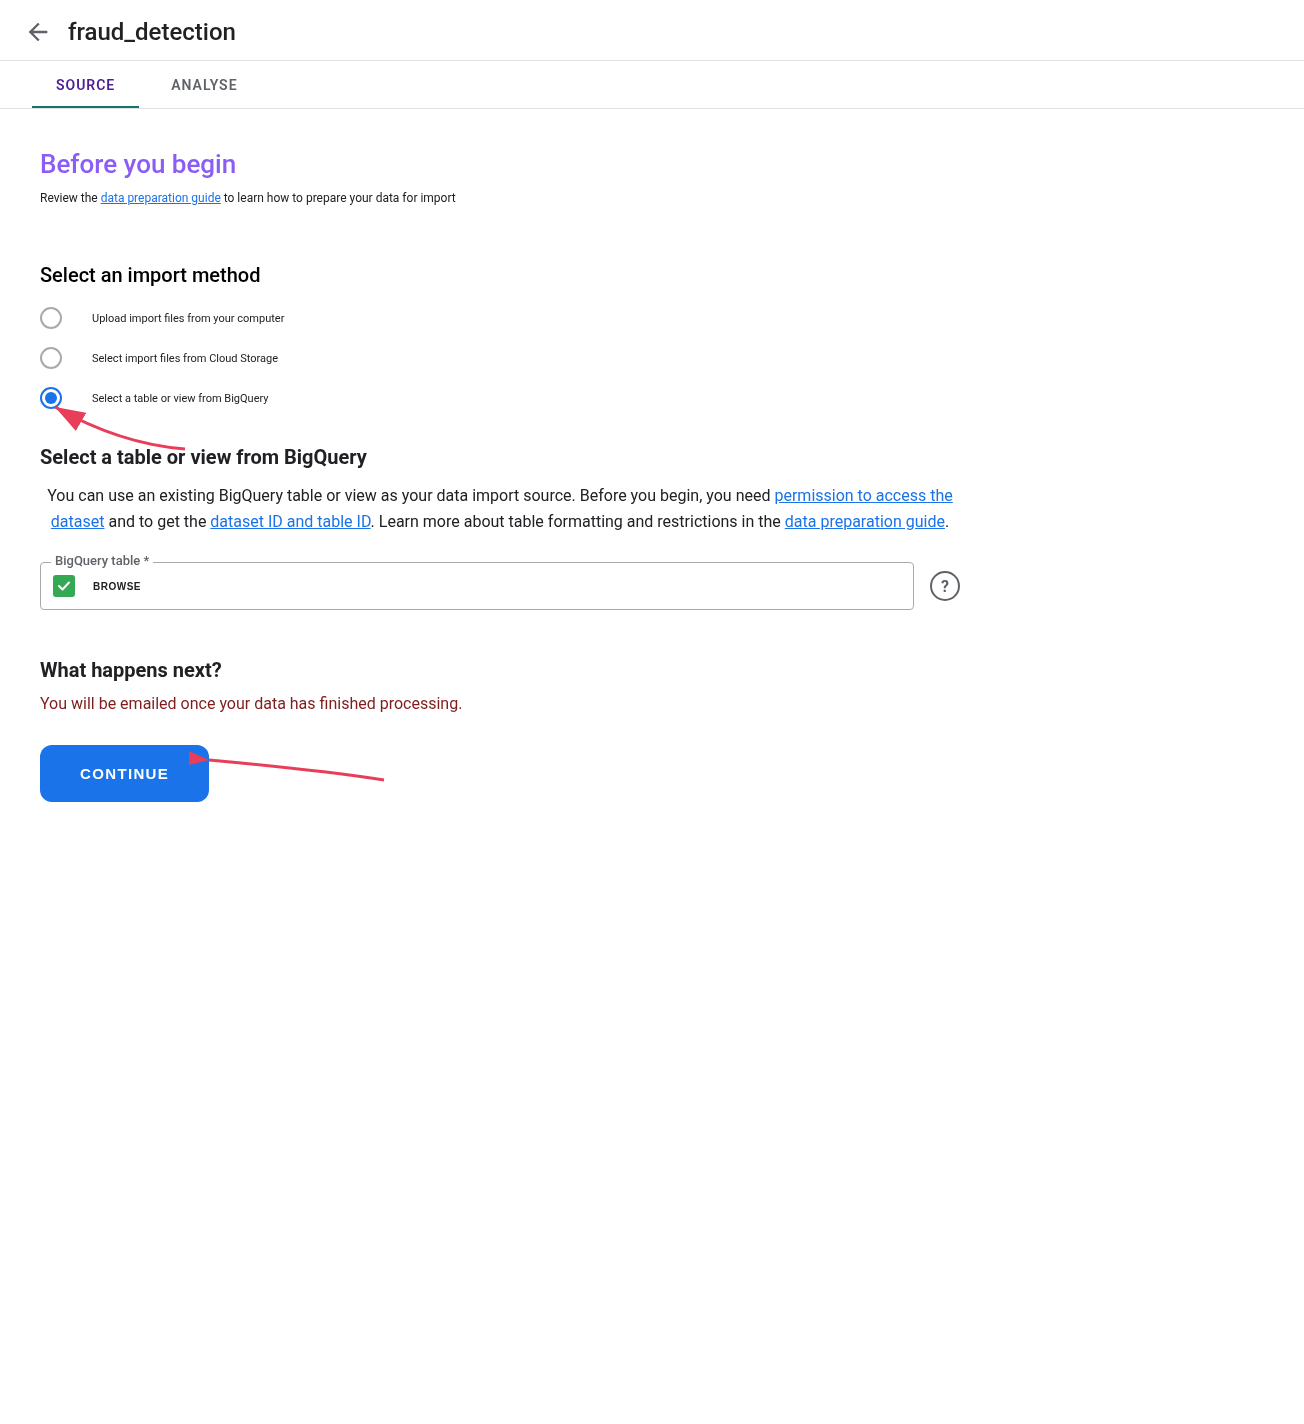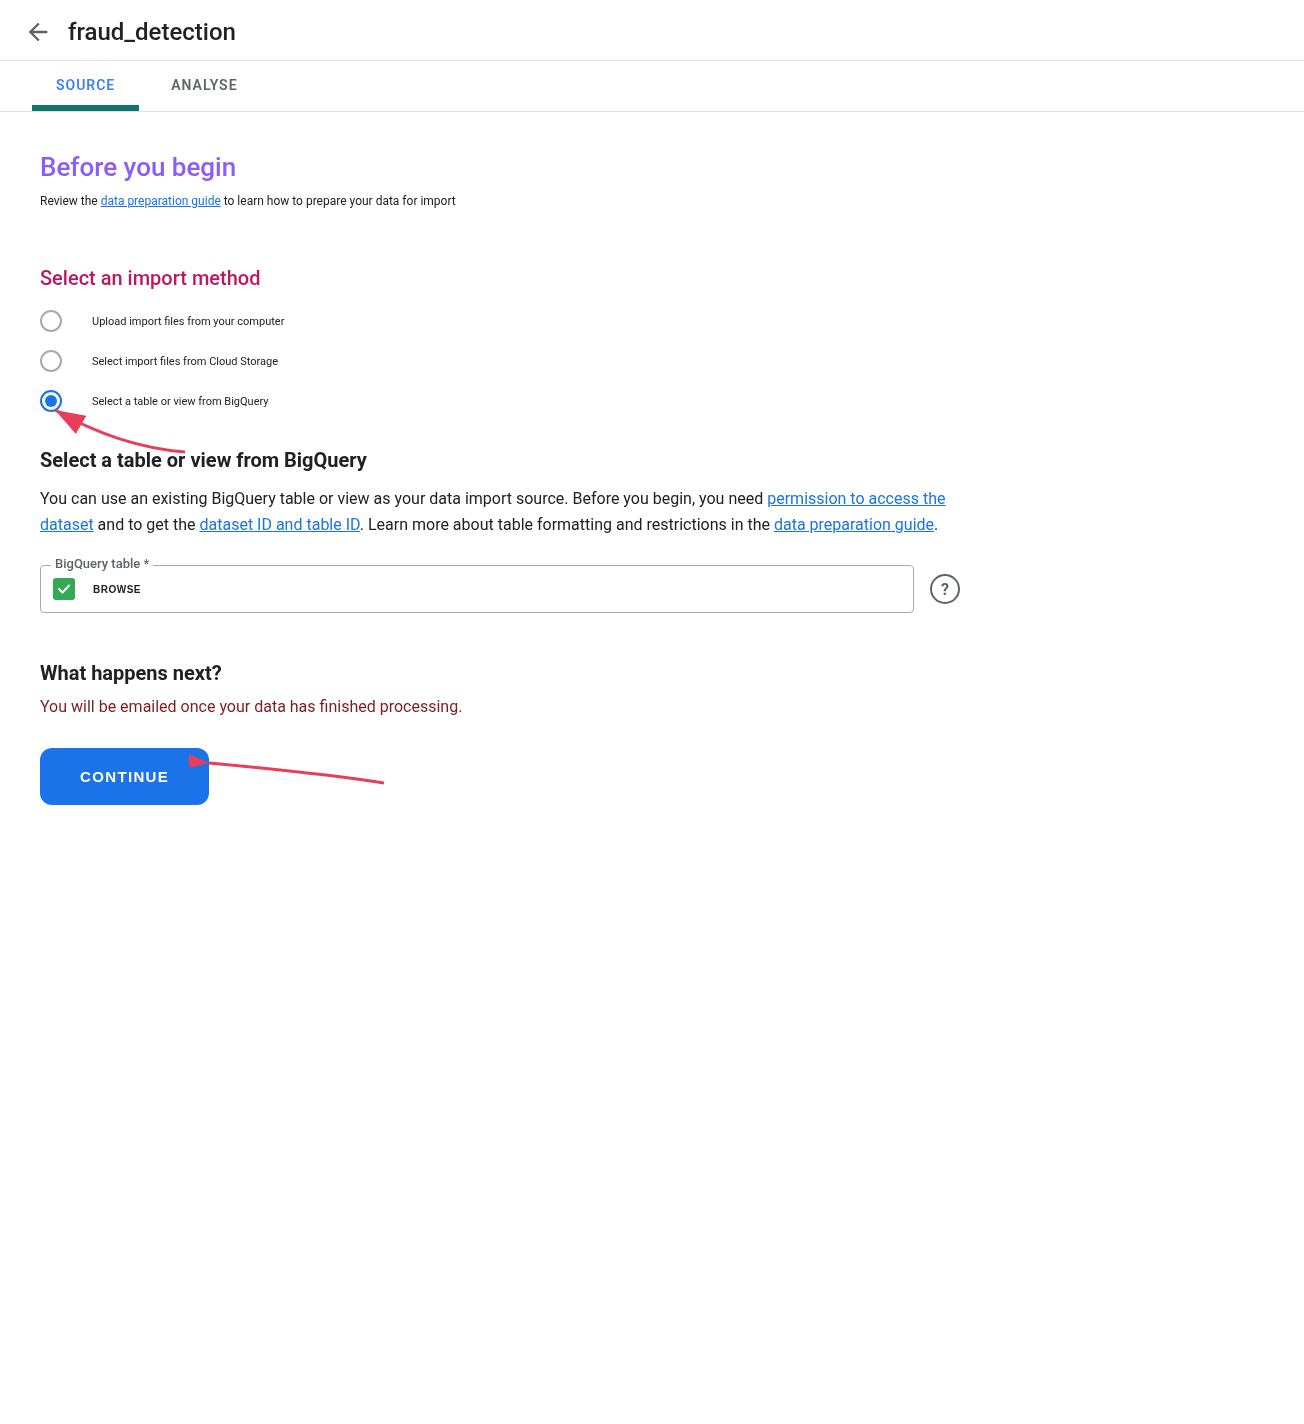--- a/index.html
+++ b/index.html
@@ -51,22 +51,22 @@
       font-size: 14px;
       font-weight: 600;
       letter-spacing: 0.07em;
       cursor: pointer;
       color: #5f6368;
       border-bottom: 3px solid transparent;
       margin-right: 8px;
     }
 
     .tab.active {
-      color: #3b82f6;
-      border-bottom: 6px solid #0f766e;
+      color: #4c1d95;
+      border-bottom: 2px solid #0f766e;
     }
 
     .content {
       padding: 40px 40px 60px 40px;
       max-width: 1000px;
     }
 
     .section-heading {
       font-size: 26px;
       font-weight: 500;
@@ -88,21 +88,21 @@
     }
 
     .divider-space {
       height: 24px;
     }
 
     .subsection-heading {
       font-size: 20px;
       font-weight: 500;
       margin-bottom: 20px;
-      color: #be185d;
+      color: #000000;
     }
 
     .radio-group {
       display: flex;
       flex-direction: column;
       gap: 18px;
       margin-bottom: 36px;
     }
 
     .radio-item {
@@ -147,20 +147,21 @@
       font-weight: 700;
       margin-bottom: 14px;
       color: #202124;
     }
 
     .bigquery-desc {
       font-size: 16px;
       color: #202124;
       line-height: 1.6;
       margin-bottom: 28px;
+      text-align: center;
     }
 
     .bigquery-field-wrapper {
       display: flex;
       align-items: center;
       gap: 16px;
     }
 
     .bigquery-input-container {
       position: relative;

